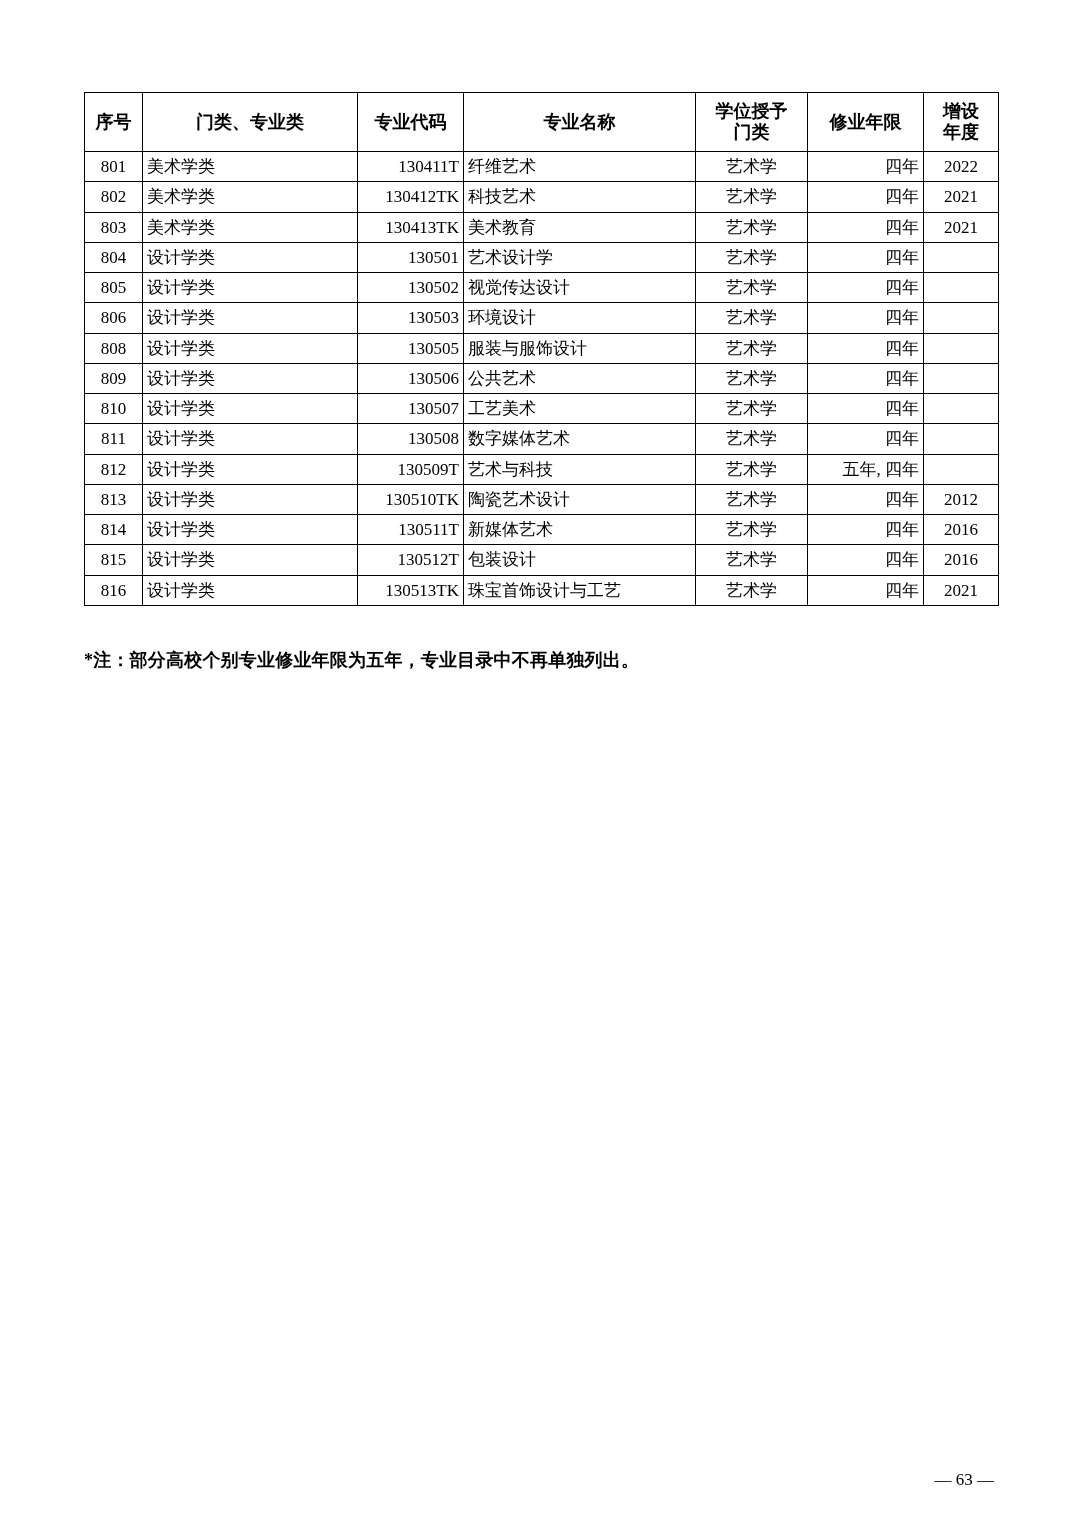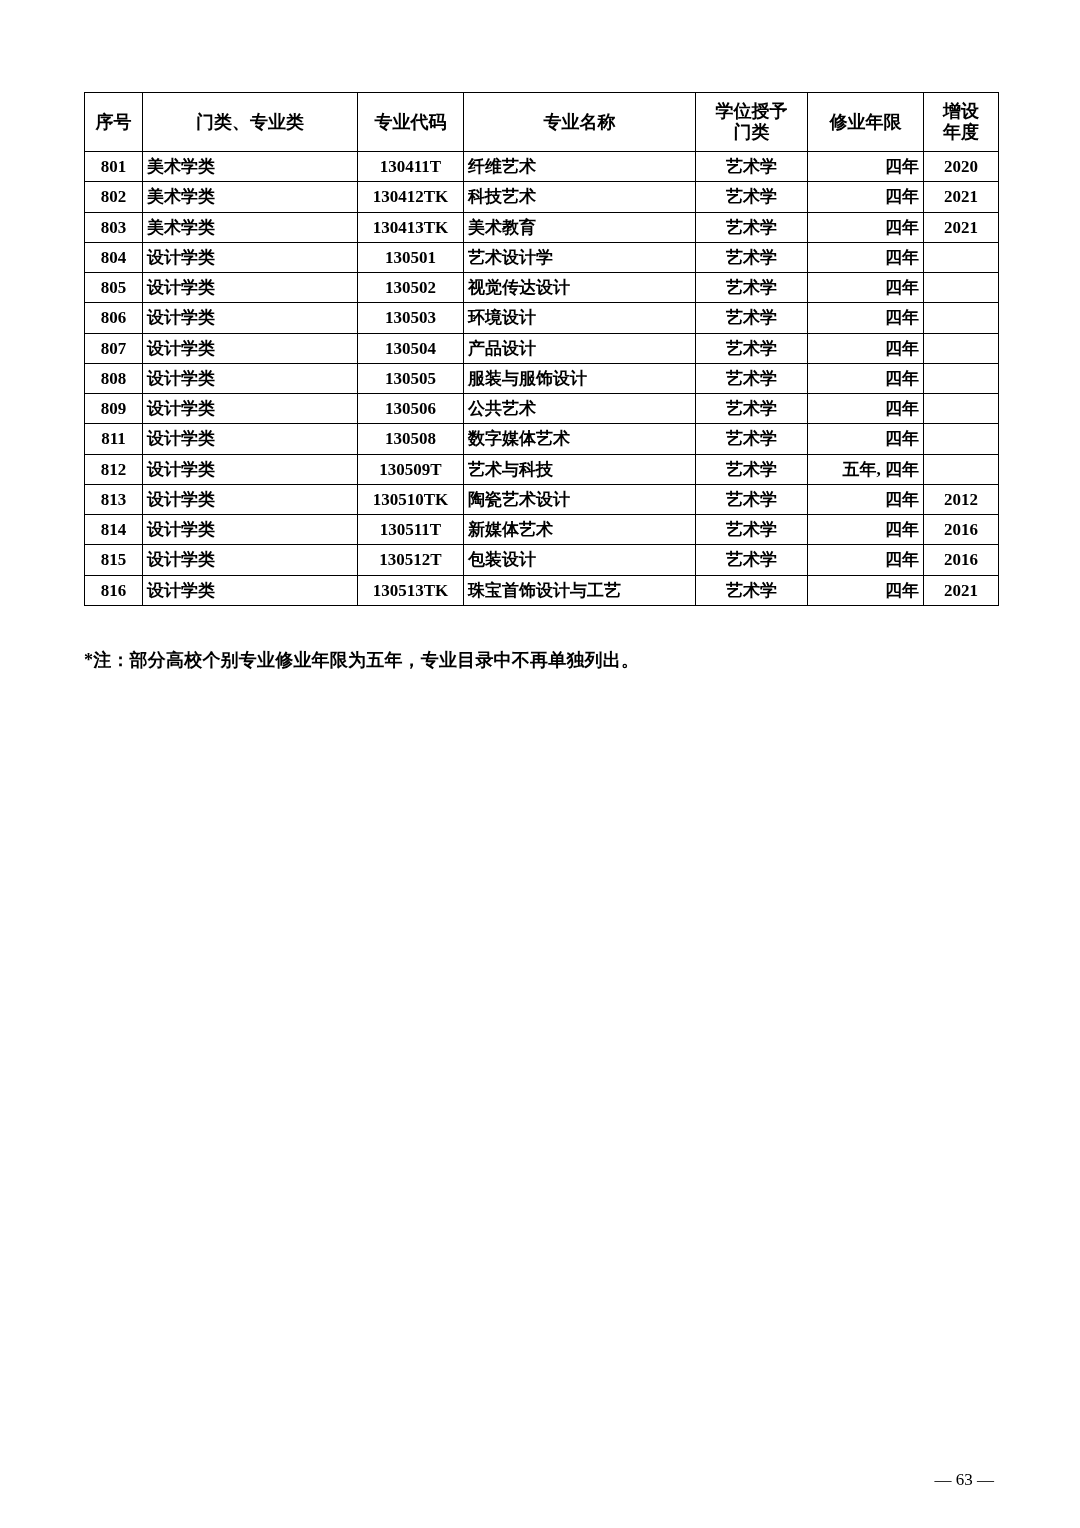--- a/index.html
+++ b/index.html
@@ -52,27 +52,27 @@
   col.c-idx   { width: 58px; }
   col.c-cat   { width: 215px; }
   col.c-code  { width: 106px; }
   col.c-name  { width: 232px; }
   col.c-deg   { width: 112px; }
   col.c-dur   { width: 116px; }
   col.c-year  { width: 75px; }
 
   td.idx { text-align: center; }
   td.cat { text-align: left; padding-left: 6px; }
-  td.code { text-align: center; padding-left: 8px; }
+  td.code { text-align: right; padding-left: 8px; }
   td.name { text-align: left; padding-left: 8px; }
   td.deg { text-align: center; }
   td.dur { text-align: right; }
   td.year { text-align: center; }
 
-  tbody tr { height: 29.5px; font-weight: bold; }
+  tbody tr { height: 29.5px; }
 
   .note {
     position: absolute;
     left: 84px;
     top: 628px;
     font-size: 18px;
     font-weight: bold;
     font-family: "Liberation Serif", "DejaVu Serif", serif;
     letter-spacing: 0.2px;
     margin-top: 20px;
@@ -122,21 +122,21 @@
         </tr>
       </thead>
       <tbody id="catalog-body">
           <tr>
             <td class="idx">801</td>
             <td class="cat">美术学类</td>
             <td class="code">130411T</td>
             <td class="name">纤维艺术</td>
             <td class="deg">艺术学</td>
             <td class="dur">四年</td>
-            <td class="year">2020</td>
+            <td class="year">2022</td>
           </tr>
           <tr>
             <td class="idx">802</td>
             <td class="cat">美术学类</td>
             <td class="code">130412TK</td>
             <td class="name">科技艺术</td>
             <td class="deg">艺术学</td>
             <td class="dur">四年</td>
             <td class="year">2021</td>
           </tr>
@@ -170,42 +170,42 @@
           <tr>
             <td class="idx">806</td>
             <td class="cat">设计学类</td>
             <td class="code">130503</td>
             <td class="name">环境设计</td>
             <td class="deg">艺术学</td>
             <td class="dur">四年</td>
             <td class="year"></td>
           </tr>
           <tr>
-            <td class="idx">807</td>
-            <td class="cat">设计学类</td>
-            <td class="code">130504</td>
-            <td class="name">产品设计</td>
-            <td class="deg">艺术学</td>
-            <td class="dur">四年</td>
-            <td class="year"></td>
-          </tr>
-          <tr>
             <td class="idx">808</td>
             <td class="cat">设计学类</td>
             <td class="code">130505</td>
             <td class="name">服装与服饰设计</td>
             <td class="deg">艺术学</td>
             <td class="dur">四年</td>
             <td class="year"></td>
           </tr>
           <tr>
             <td class="idx">809</td>
             <td class="cat">设计学类</td>
             <td class="code">130506</td>
             <td class="name">公共艺术</td>
+            <td class="deg">艺术学</td>
+            <td class="dur">四年</td>
+            <td class="year"></td>
+          </tr>
+          <tr>
+            <td class="idx">810</td>
+            <td class="cat">设计学类</td>
+            <td class="code">130507</td>
+            <td class="name">工艺美术</td>
             <td class="deg">艺术学</td>
             <td class="dur">四年</td>
             <td class="year"></td>
           </tr>
           <tr>
             <td class="idx">811</td>
             <td class="cat">设计学类</td>
             <td class="code">130508</td>
             <td class="name">数字媒体艺术</td>
             <td class="deg">艺术学</td>

